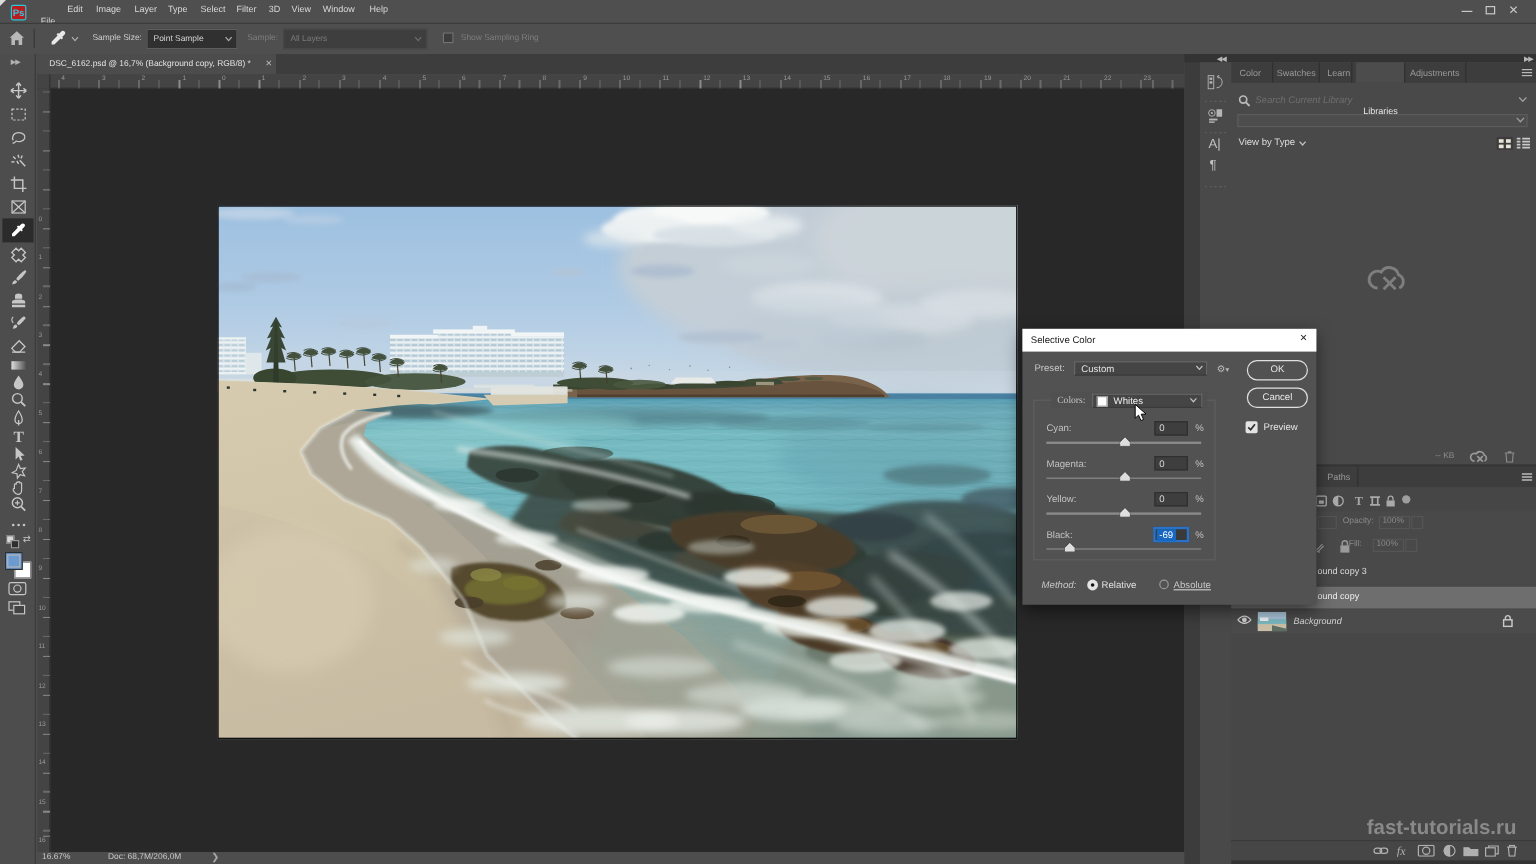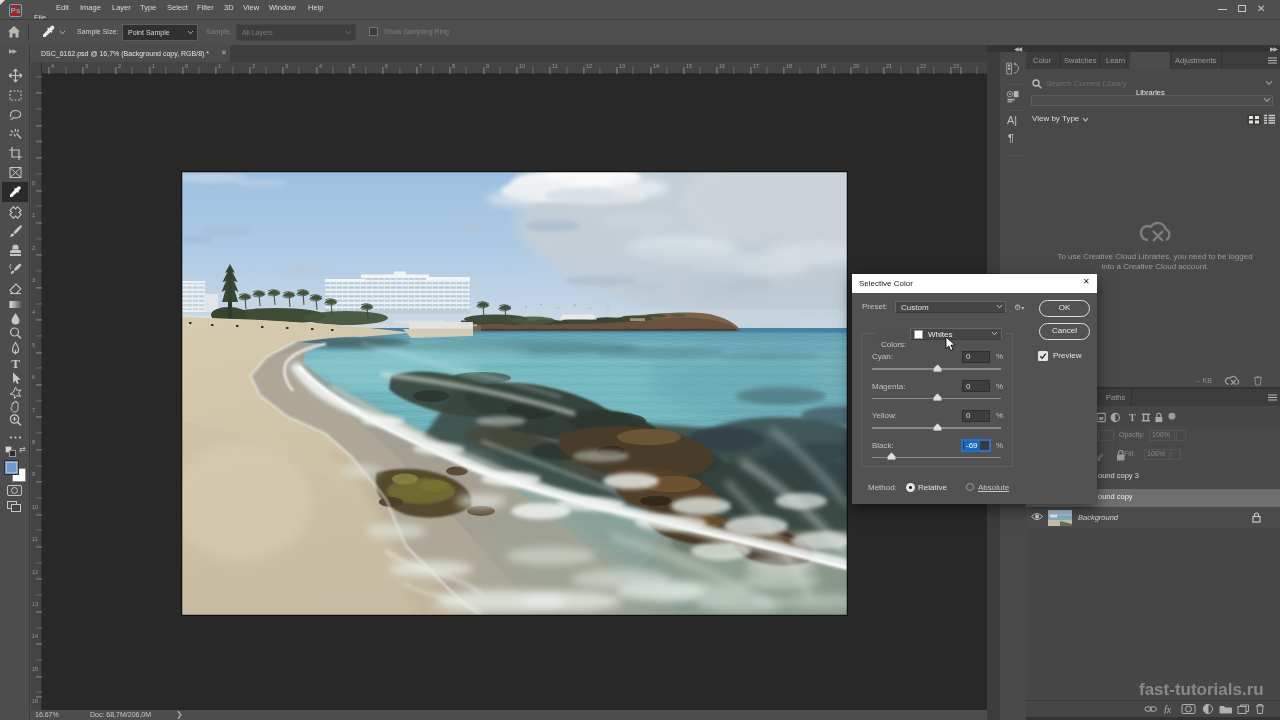--- a/index.html
+++ b/index.html
@@ -588,21 +588,20 @@
       <rect x="2" y="6.5" width="4" height="3" fill="#e8e3d8"></rect>
       <rect x="8" y="6.5" width="4" height="3" fill="#e8e3d8"></rect>
     </svg>
 <svg class="abs" style="left:1263px;top:114px;" width="13" height="11" viewBox="0 0 13 11">
       <path d="M1 1.5 H4 M1 4 H4 M1 6.5 H4 M1 9 H4 M5.5 1.5 H12 M5.5 4 H12 M5.5 6.5 H12 M5.5 9 H12" stroke="#c9c9c9" stroke-width="1.4"></path>
     </svg>
 <svg class="abs" style="left:1138px;top:220px;" width="34" height="28" viewBox="0 0 34 28">
 <path d="M10 20 a7 7 0 1 1 3-13.3 a8 8 0 0 1 14.5 2.3 a6 6 0 0 1 0.5 11" fill="none" stroke="#7e7e7e" stroke-width="2.4"></path>
 <path d="M15 11 l10 10 m0 -10 l-10 10" stroke="#7e7e7e" stroke-width="2.4"></path>
     </svg>
-<div class="abs" style="left:1055px;top:252px;width:200px;text-align:center;font-size:8px;line-height:10px;color:#9b9b9b;">To use Creative Cloud Libraries, you need to be logged into a Creative Cloud account.</div>
 <div class="abs txt" style="left:1196px;top:377px;font-size:7px;color:#8e8e8e;">-- KB</div>
 <svg class="abs" style="left:1224px;top:375px;" width="16" height="13" viewBox="0 0 34 28">
 <path d="M10 20 a7 7 0 1 1 3-13.3 a8 8 0 0 1 14.5 2.3 a6 6 0 0 1 0.5 11" fill="none" stroke="#9a9a9a" stroke-width="3"></path>
 <path d="M15 11 l10 10 m0 -10 l-10 10" stroke="#9a9a9a" stroke-width="3"></path>
     </svg>
 <svg class="abs" style="left:1253px;top:375px;" width="10" height="11" viewBox="0 0 10 11">
       <path d="M1 2.5 H9 M4 2.5 V1.5 H6 V2.5 M2 2.5 L2.6 10 H7.4 L8 2.5" stroke="#8a8a8a" fill="none"></path>
     </svg>
 <div class="abs" style="left:1026px;top:387px;width:254px;height:2px;background:#333;"></div>
 <div class="abs" style="left:1026px;top:389px;width:254px;height:331px;background:#494949;"></div>
@@ -690,21 +689,21 @@
 <div class="abs txt" style="left:1014px;top:303px;font-size:8px;color:#b9b9b9;">⚙<span style="font-size:6px;">▾</span></div>
 <div class="abs" style="left:1039px;top:300px;width:51px;height:17px;border:1.5px solid #e0e0e0;border-radius:9px;color:#e8e8e8;font-size:8px;text-align:center;line-height:13px;">OK</div>
 <div class="abs" style="left:1039px;top:323px;width:51px;height:17px;border:1.5px solid #e0e0e0;border-radius:9px;color:#e8e8e8;font-size:8px;text-align:center;line-height:13px;">Cancel</div>
 <div class="abs" style="left:1038px;top:351px;width:10px;height:10px;background:#e4e4e4;border-radius:1.5px;"></div>
 <svg class="abs" style="left:1039px;top:352px;" width="8" height="8" viewBox="0 0 8 8">
       <path d="M1.2 4.2 L3.2 6.2 L6.8 1.6" fill="none" stroke="#2e2e2e" stroke-width="1.4"></path>
     </svg>
 <div class="abs txt" style="left:1053px;top:351px;font-size:8px;color:#e4e4e4;">Preview</div>
 <div class="abs" style="left:861px;top:333px;width:152px;height:134px;border:1px solid #5f5f5f;"></div>
 <div class="abs" style="left:876px;top:327px;width:130px;height:13px;background:#505050;"></div>
-<div class="abs txt" style="left:881px;top:340px;font-size:8px;color:#c6c6c6;">Colors:</div>
+<div class="abs txt" style="left:881px;top:329px;font-size:8px;color:#c6c6c6;font-family:Liberation Serif, serif;">Colors:</div>
 <div class="abs" style="left:910px;top:328px;width:92px;height:12px;background:#454545;border:1px solid #666;border-bottom-color:#3a3a3a;"></div>
 <div class="abs" style="left:914px;top:330px;width:9px;height:9px;background:#fff;border:1px solid #999;"></div>
 <div class="abs txt" style="left:928px;top:329.5px;font-size:8px;color:#f0f0f0;">Whites</div>
 <svg class="abs" style="left:991px;top:331px;" width="7" height="5" viewBox="0 0 7 5">
       <path d="M1 1 L3.5 3.8 L6 1" fill="none" stroke="#c2c2c2" stroke-width="1"></path>
     </svg>
 <div class="abs txt" style="left:872px;top:352px;font-size:8px;color:#c2c2c2;">Cyan:</div>
 <div class="abs" style="left:962px;top:350.5px;width:28px;height:12px;background:#3e3e3e;border:1px solid #2f2f2f;"></div>
 <div class="abs txt" style="left:966px;top:352px;font-size:8px;color:#d9d9d9;">0</div>
 <div class="abs txt" style="left:996px;top:352px;font-size:8px;color:#c2c2c2;">%</div>
@@ -730,21 +729,21 @@
     </svg>
 <div class="abs txt" style="left:872px;top:440.5px;font-size:8px;color:#c2c2c2;">Black:</div>
 <div class="abs" style="left:961px;top:438.5px;width:30px;height:13px;background:#3a3a3a;border:2px solid #2a72c8;"></div>
 <div class="abs" style="left:964px;top:440.5px;width:16px;height:10px;background:#1668c2;"></div>
 <div class="abs txt" style="left:966px;top:441.0px;font-size:8px;color:#fff;">-69</div>
 <div class="abs txt" style="left:996px;top:440.5px;font-size:8px;color:#c2c2c2;">%</div>
 <div class="abs" style="left:872px;top:456.5px;width:129px;height:1.5px;background:#8a8a8a;"></div>
 <svg class="abs" style="left:886.5px;top:452.0px;" width="9" height="8" viewBox="0 0 10 9">
       <path d="M5 0 L10 5 L10 9 L0 9 L0 5 Z" fill="#dedede" stroke="#2b2b2b" stroke-width="0.7"></path>
     </svg>
-<div class="abs txt" style="left:868px;top:483px;font-size:8px;color:#c6c6c6;">Method:</div>
+<div class="abs txt" style="left:868px;top:483px;font-size:8px;color:#c6c6c6;font-style:italic;">Method:</div>
 <div class="abs" style="left:906px;top:483px;width:9px;height:9px;border-radius:50%;background:#e4e4e4;"></div>
 <div class="abs" style="left:909px;top:486px;width:3px;height:3px;border-radius:50%;background:#111;"></div>
 <div class="abs txt" style="left:918px;top:483px;font-size:8px;color:#e0e0e0;">Relative</div>
 <div class="abs" style="left:966px;top:483px;width:8px;height:8px;border-radius:50%;border:1px solid #9a9a9a;"></div>
 <div class="abs txt" style="left:978px;top:483px;font-size:8px;color:#c6c6c6;text-decoration:underline;">Absolute</div>
 <svg class="abs" style="left:945px;top:336px;" width="11" height="16" viewBox="0 0 11 16">
       <path d="M1 1 L1 12.5 L3.8 10 L5.8 14.5 L8 13.5 L6 9.2 L10 9 Z" fill="#fff" stroke="#000" stroke-width="0.8"></path>
     </svg>
 </div>
 </body></html>

